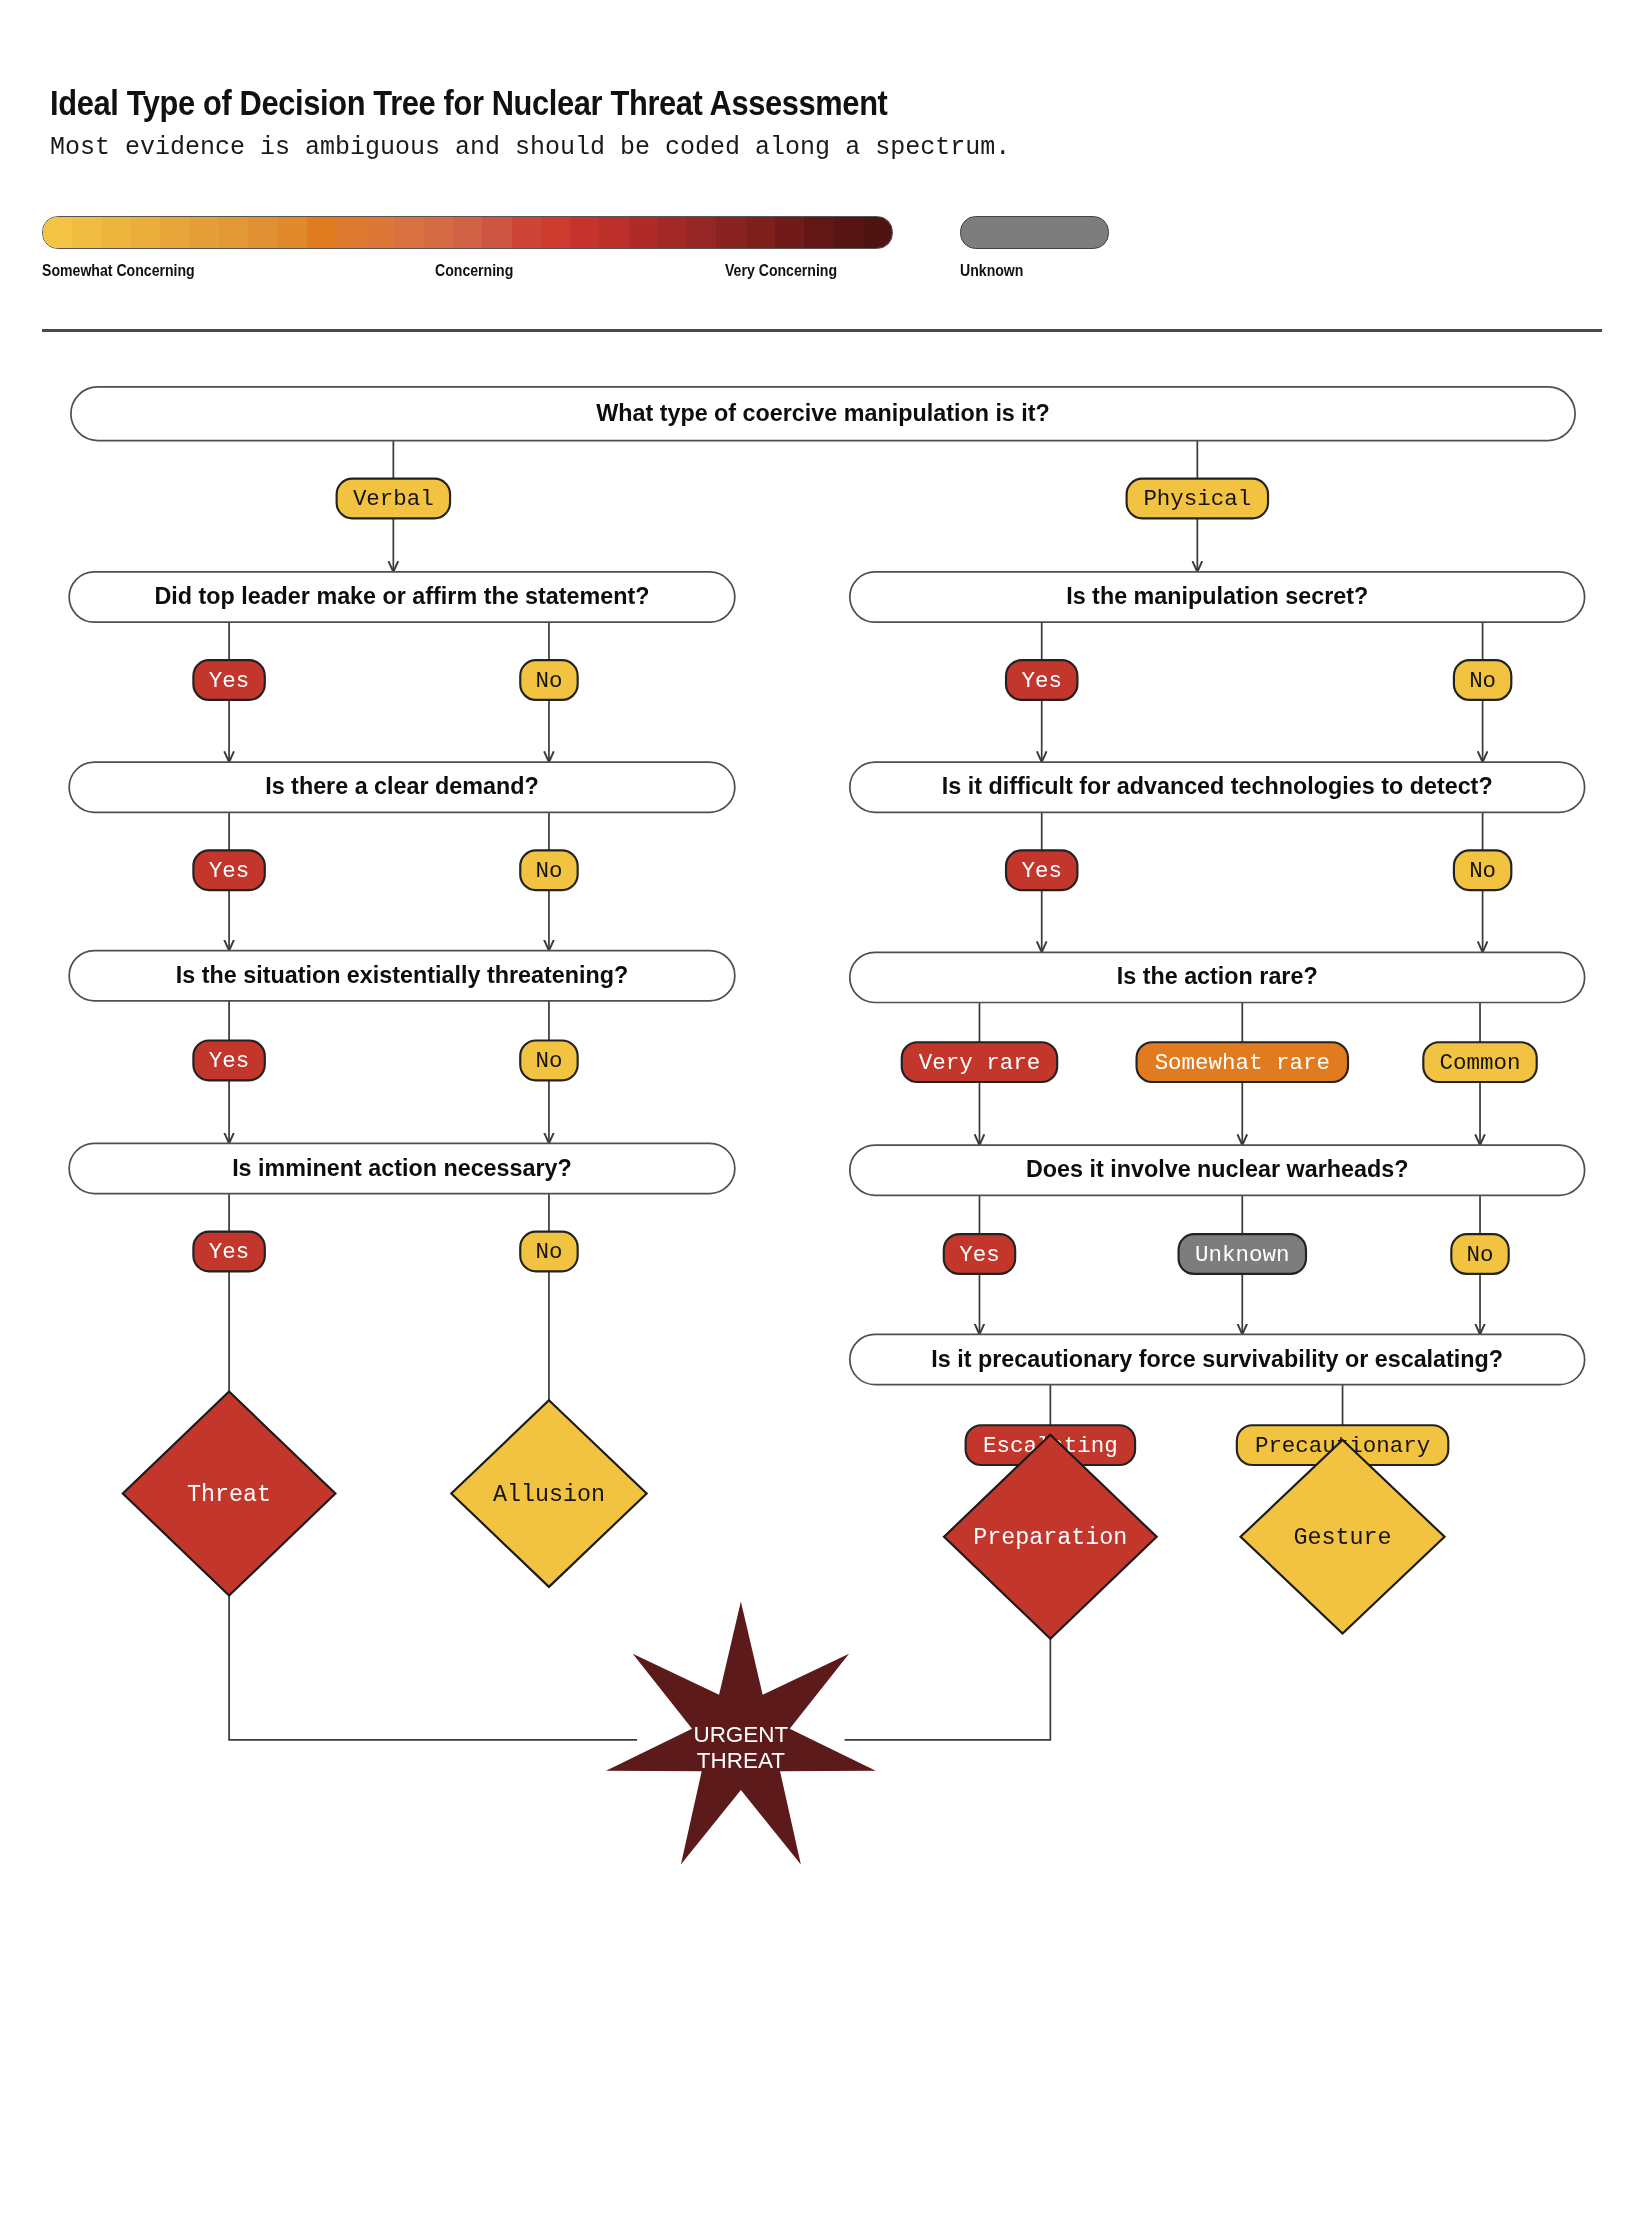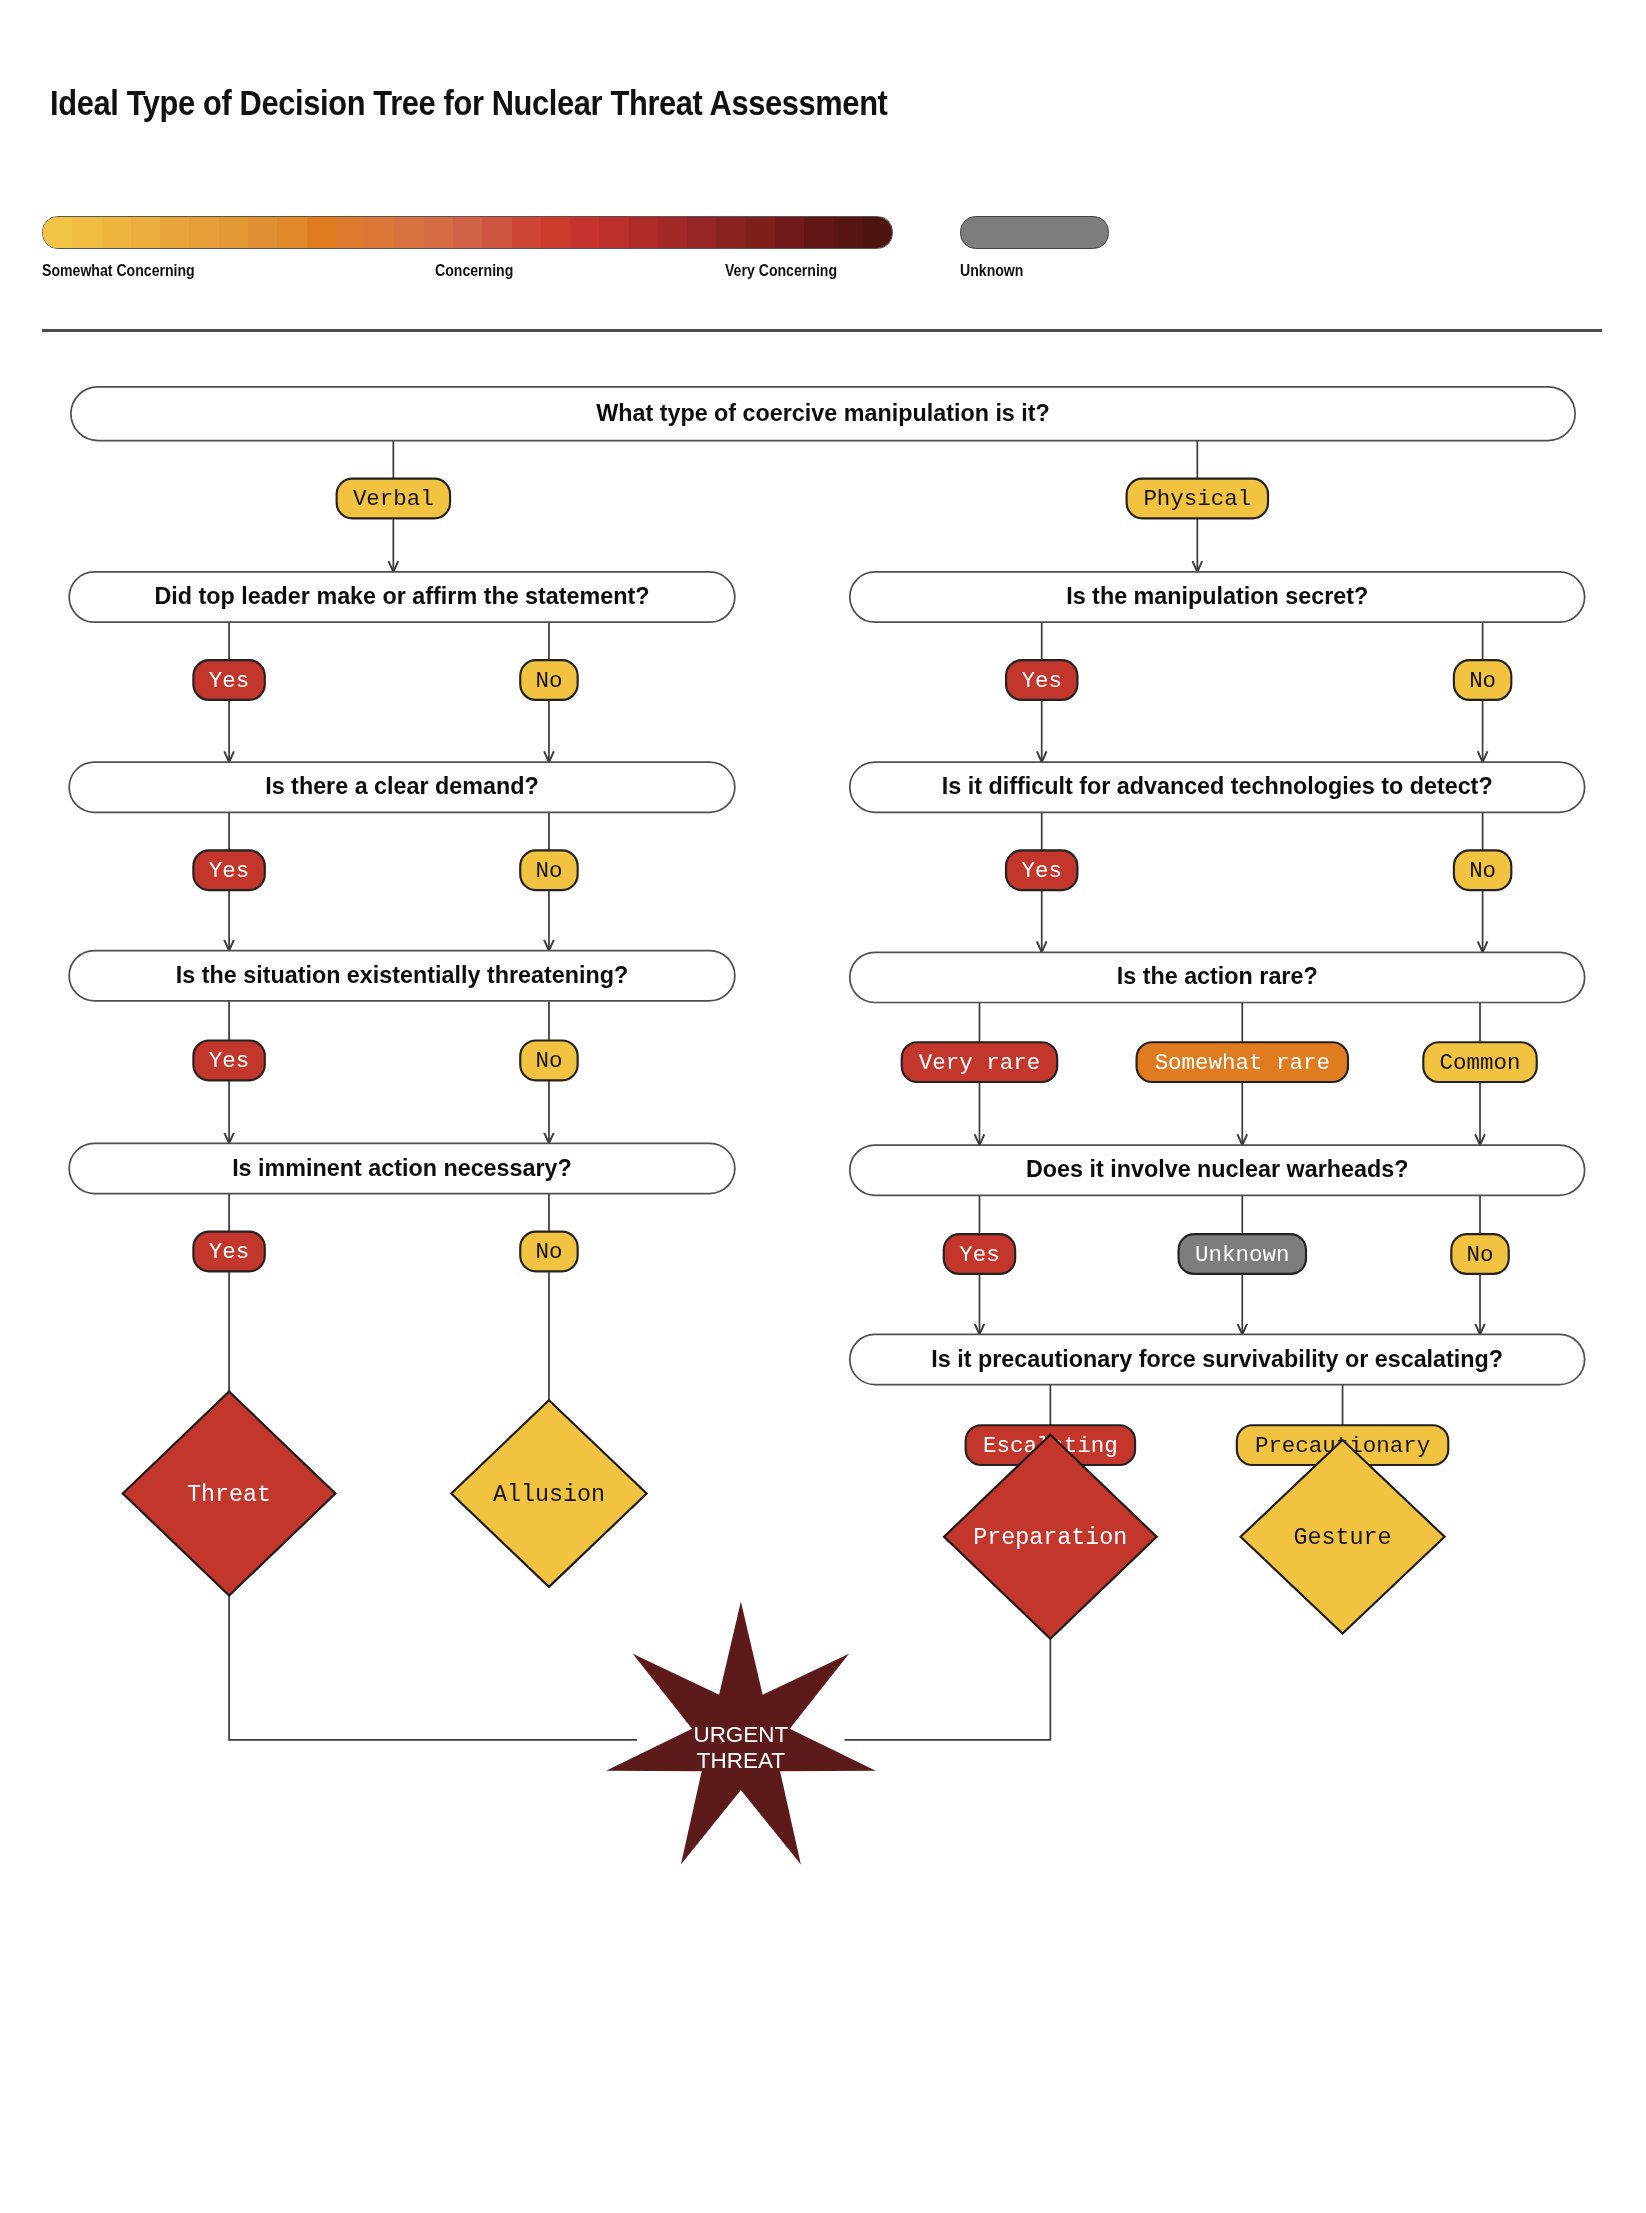--- a/index.html
+++ b/index.html
@@ -98,20 +98,21 @@
   .pillshape { stroke:#222222; stroke-width:2.5; }
   .dshape { stroke:#1a1a1a; stroke-width:2.5; }
 </style>
 </head>
 <body>
 
 <div id="root">
 
   <div class="header">
     <div class="title">Ideal Type of Decision Tree for Nuclear Threat Assessment</div>
+    <div class="subtitle">Most evidence is ambiguous and should be coded along a spectrum.</div>
   </div>
 
   <div class="legend">
     <div class="legend-bar" id="legend-bar">
         <div class="legend-band" style="background: rgb(243, 195, 68);"></div>
         <div class="legend-band" style="background: rgb(240, 188, 65);"></div>
         <div class="legend-band" style="background: rgb(237, 180, 62);"></div>
         <div class="legend-band" style="background: rgb(235, 173, 60);"></div>
         <div class="legend-band" style="background: rgb(232, 166, 58);"></div>
         <div class="legend-band" style="background: rgb(230, 159, 56);"></div>

